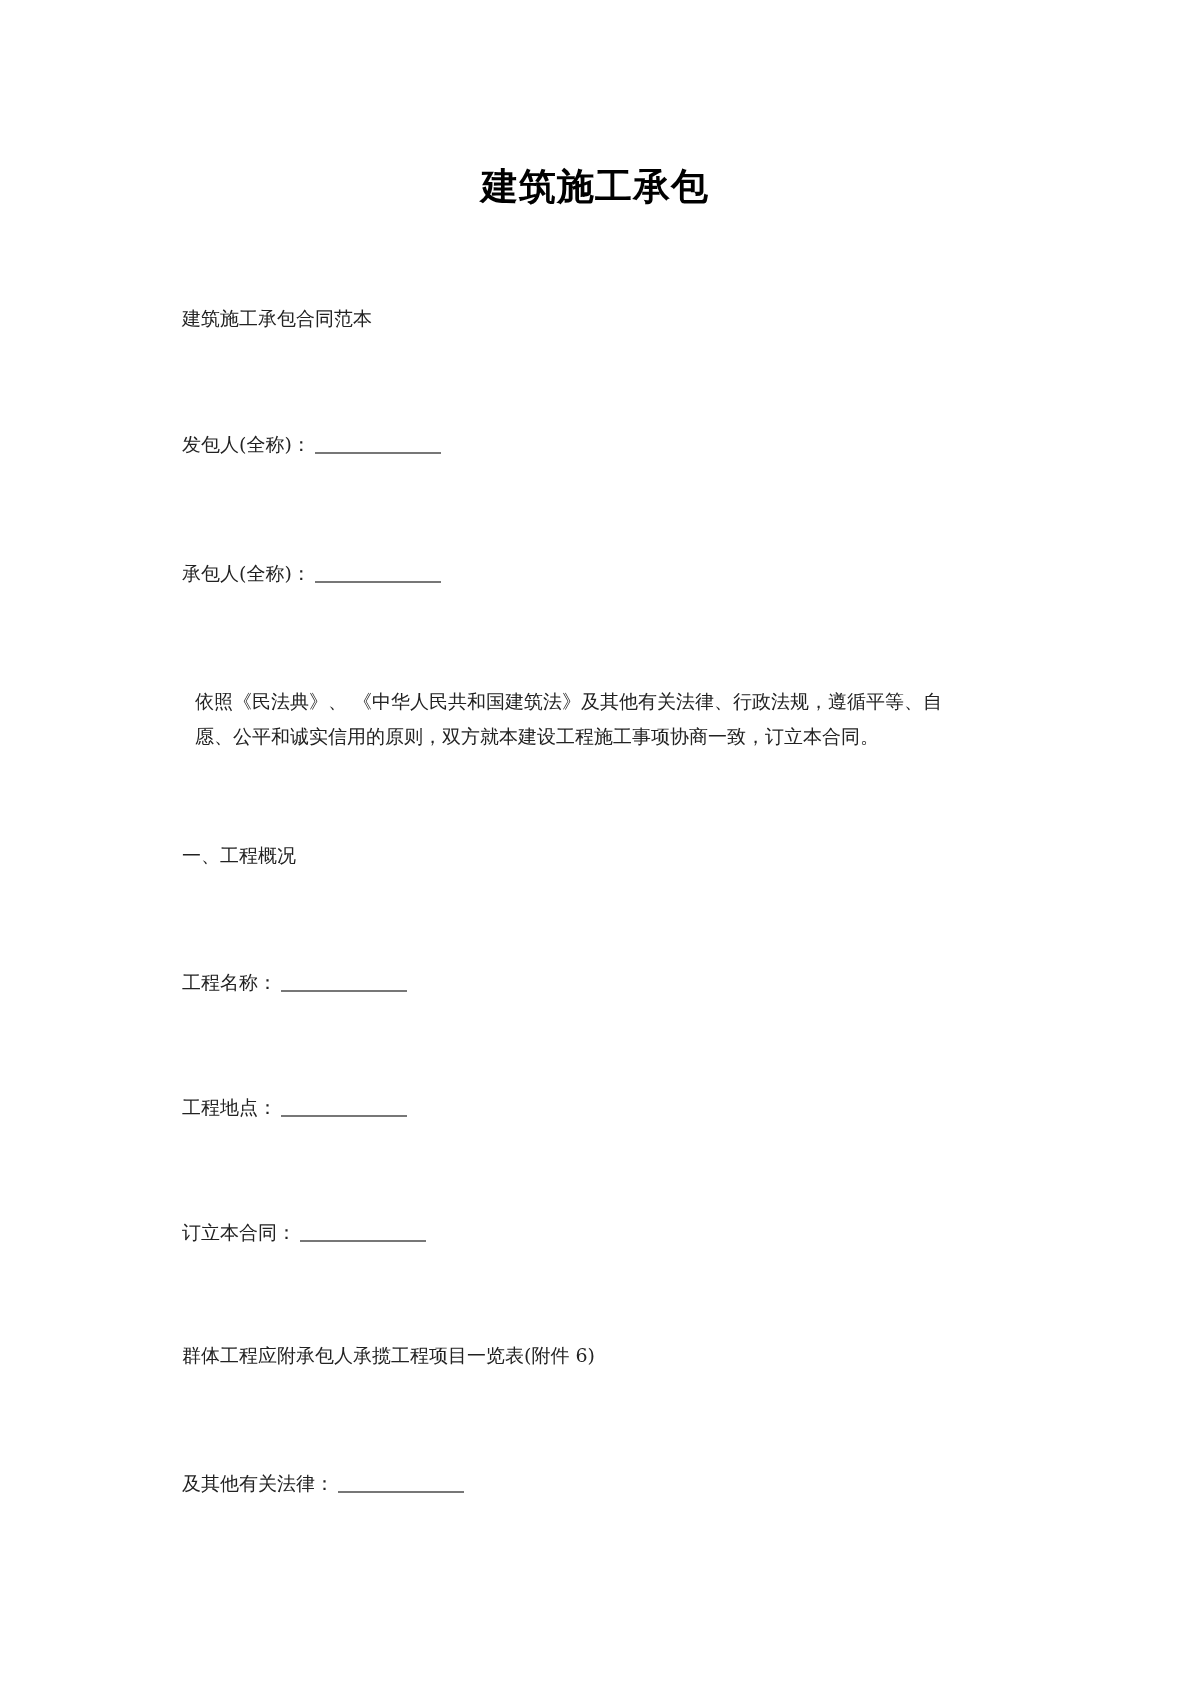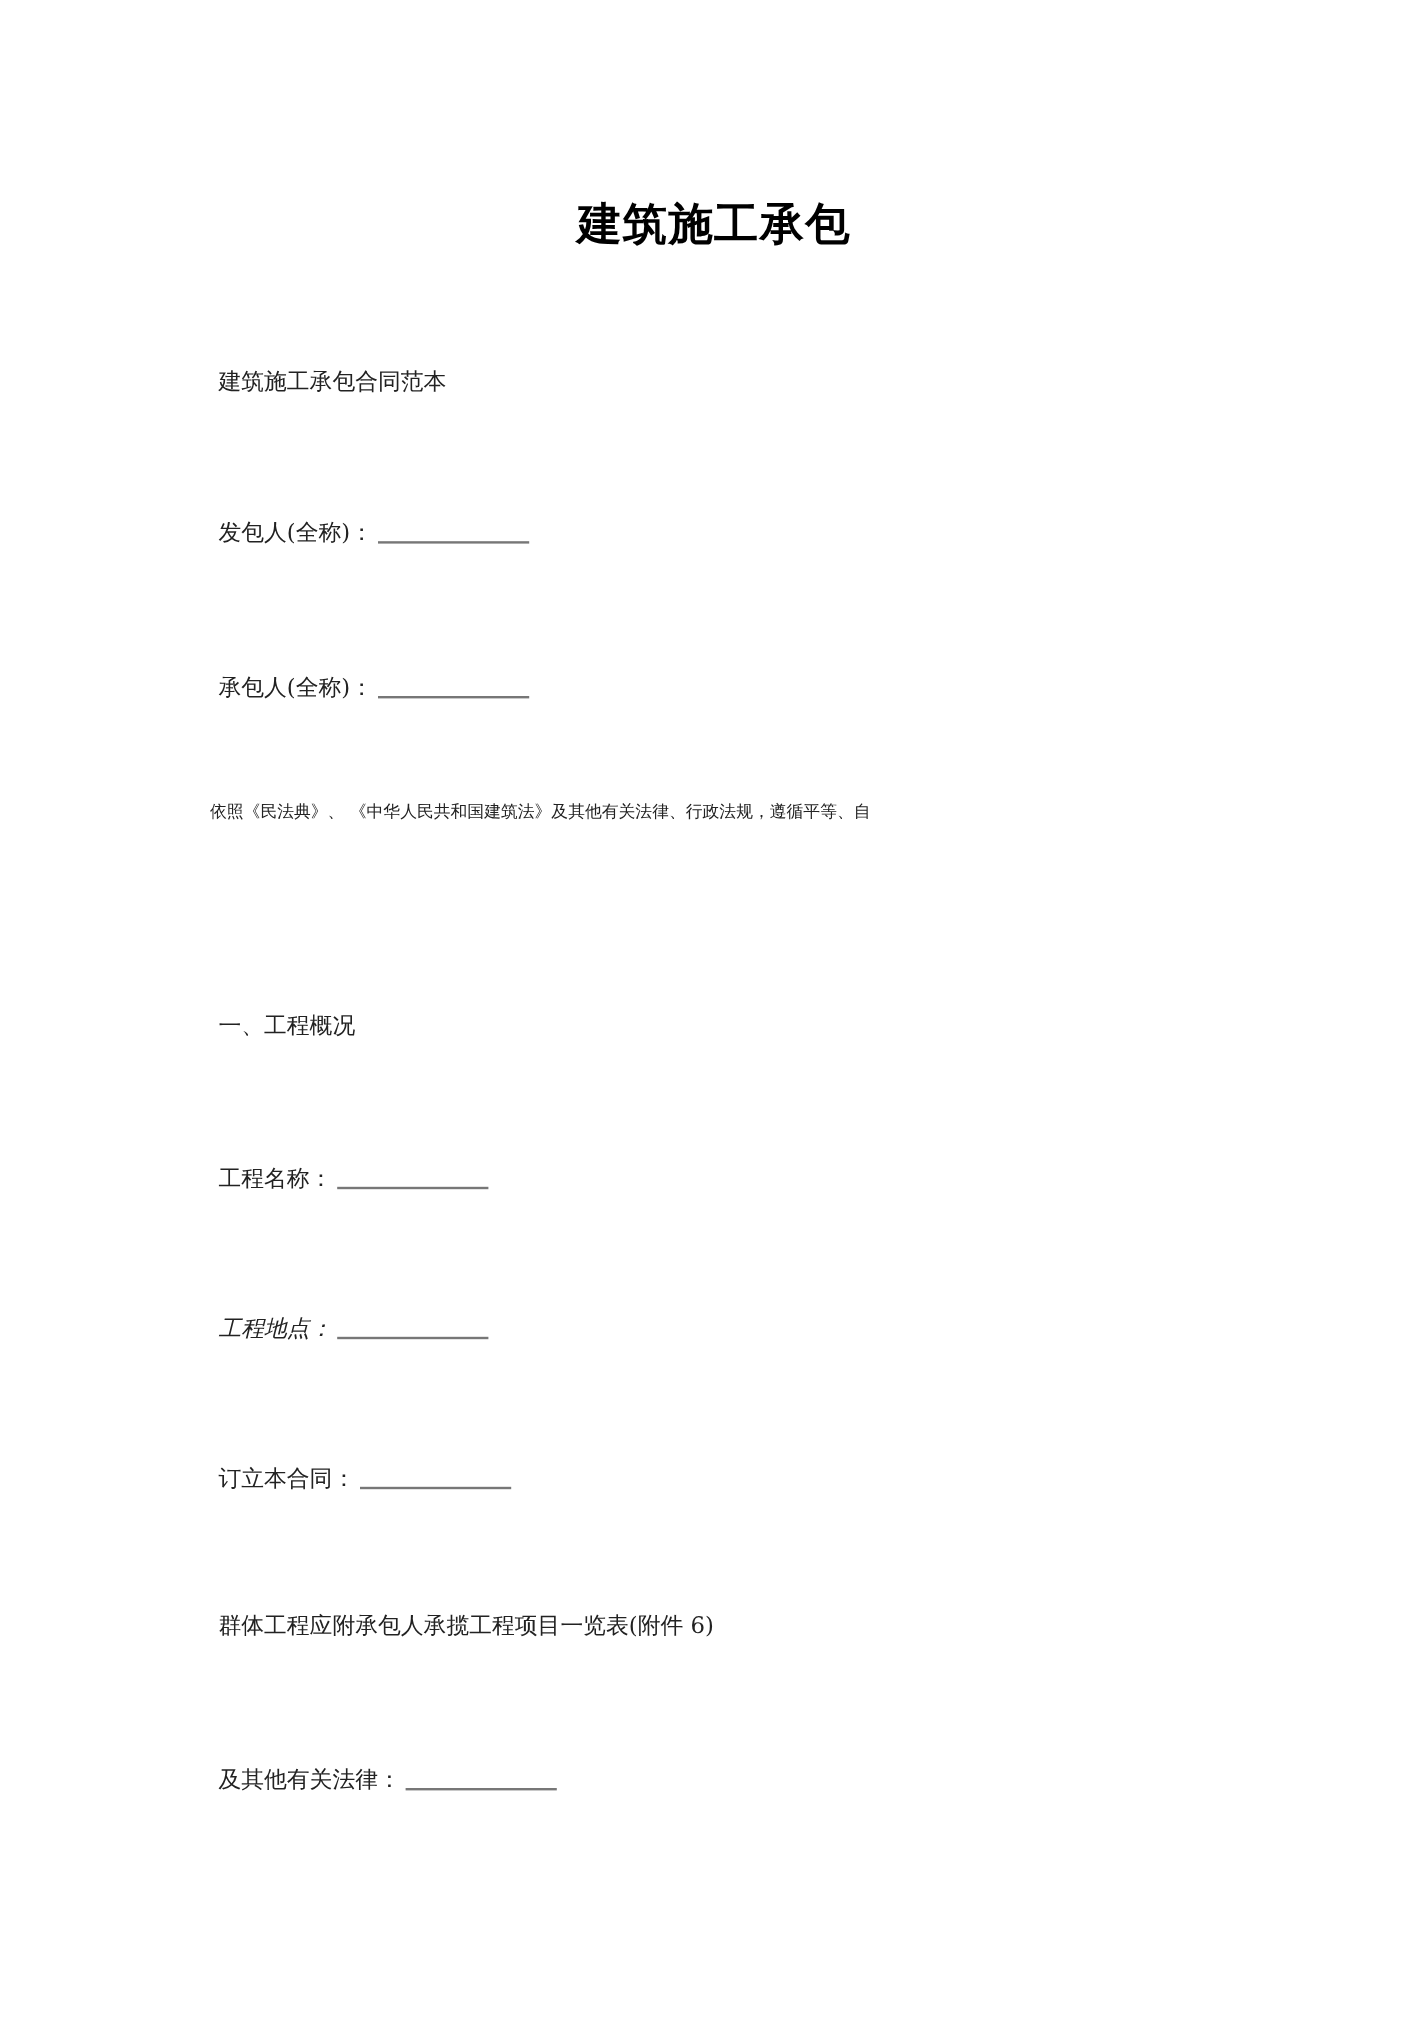--- a/index.html
+++ b/index.html
@@ -38,25 +38,26 @@
       position: absolute;
       left: 182px;
       font-size: 19px;
       line-height: 24px;
       white-space: nowrap;
       color: #222222;
       margin-top: 20px;
     }
     .para {
       position: absolute;
-      left: 175px;
+      left: 195px;
       width: 840px;
-      font-size: 14px;
+      font-size: 19px;
       line-height: 35px;
       color: #222222;
+      margin-top: 24px;
     }
     .para span { display: block; white-space: nowrap; }
     .blank {
       display: inline-block;
       width: 126px;
       height: 2px;
       background: #777777;
       vertical-align: -3px;
       margin-left: 4px;
     }
@@ -73,29 +74,30 @@
   <div class="line" style="top:412px;">
     <span>发包人(全称)：</span><span class="blank"></span>
   </div>
 
   <div class="line" style="top:541px;text-align:center;">
     <span>承包人(全称)：</span><span class="blank"></span>
   </div>
 
   <div class="para" style="top:660px;">
     <span>依照《民法典》、 《中华人民共和国建筑法》及其他有关法律、行政法规，遵循平等、自</span>
+    <span>愿、公平和诚实信用的原则，双方就本建设工程施工事项协商一致，订立本合同。</span>
   </div>
 
   <div class="line" style="top:823px;">一、工程概况</div>
 
   <div class="line" style="top:950px;">
     <span>工程名称：</span><span class="blank"></span>
   </div>
 
-  <div class="line" style="top:1075px;font-style:italic;">
+  <div class="line" style="top:1075px;">
     <span>工程地点：</span><span class="blank"></span>
   </div>
 
   <div class="line" style="top:1200px;">
     <span>订立本合同：</span><span class="blank"></span>
   </div>
 
   <div class="line" style="top:1323px;">群体工程应附承包人承揽工程项目一览表(附件 6)</div>
 
   <div class="line" style="top:1451px;">

